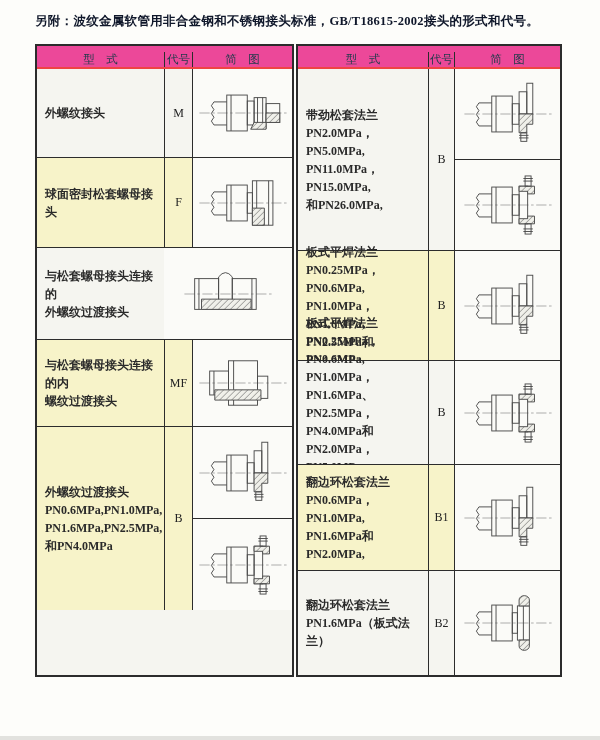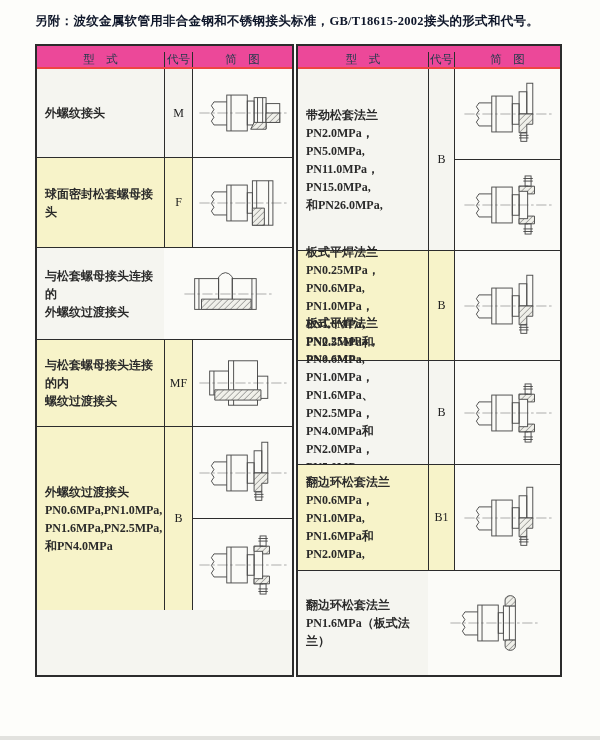--- a/index.html
+++ b/index.html
@@ -331,20 +331,21 @@
               <line x1="68" y1="63" x2="79" y2="63"></line>
               <line x1="68" y1="66" x2="79" y2="66"></line>
             </svg>
           </div>
       </div>
     </div>
 
     <div class="row" style="height:104px">
       <div class="cell-type c-type plain">翻边环松套法兰
 PN1.6MPa（板式法兰）</div>
+      <div class="cell-code c-code plain">B2</div>
       <div class="cell-diag c-diag">
         <div class="d">
             <svg viewBox="0 0 110 76" fill="none" stroke="#4a4a4a" stroke-width="1.1">
               <line x1="4" y1="38" x2="106" y2="38" stroke="#8a8a8a" stroke-width="0.8" stroke-dasharray="12 3 3 3"></line>
               <path d="M21,25 l-3,4.5 3,4.5 -3,4.5 3,4.5 -3,4.5 3,4.5"></path>
               <line x1="21" y1="25" x2="36" y2="25"></line>
               <line x1="21" y1="52" x2="36" y2="52"></line>
               <rect x="36" y="17" width="24" height="42"></rect>
               <line x1="41" y1="17" x2="41" y2="59"></line>
               <rect x="60" y="26" width="6" height="24"></rect>

